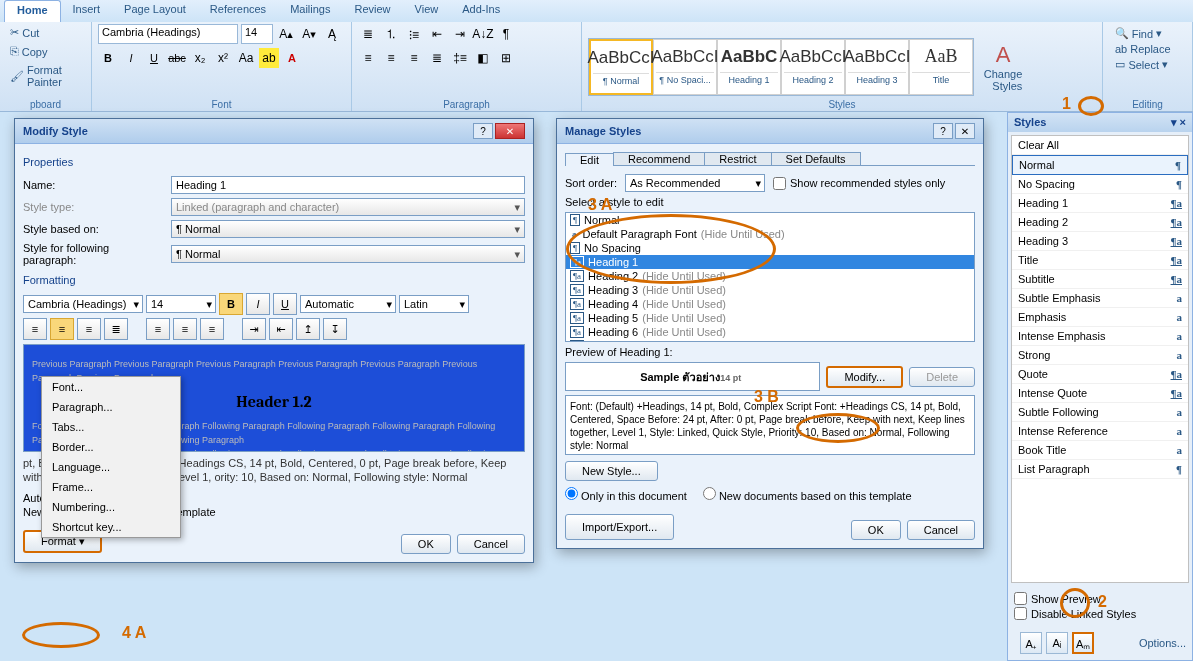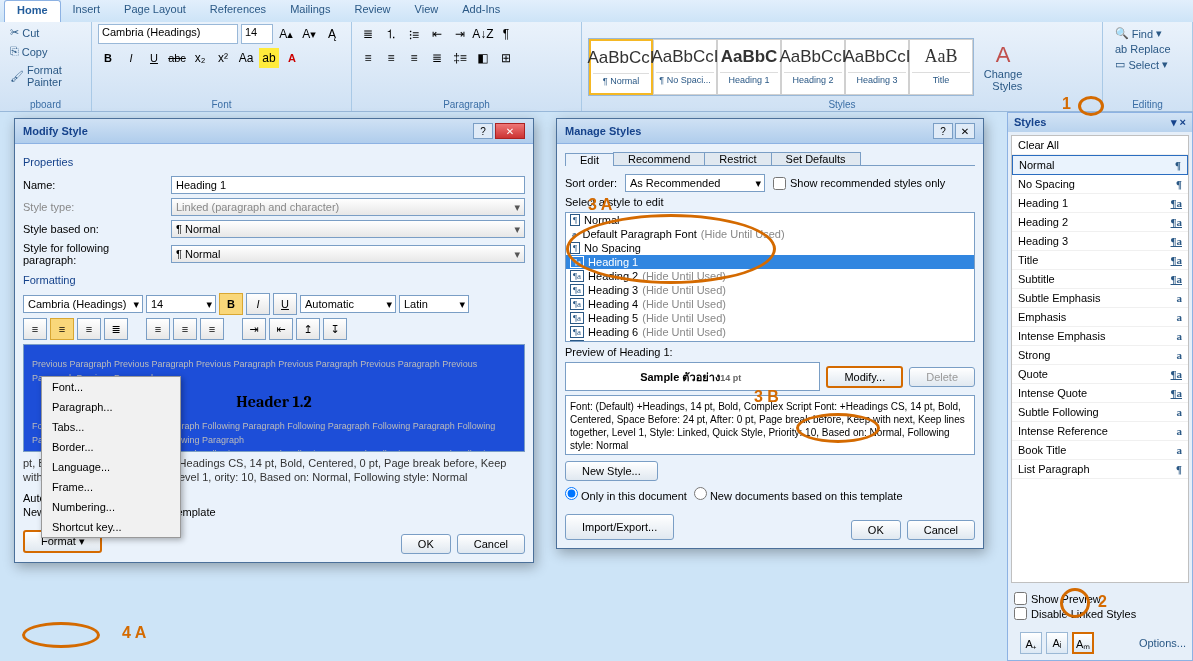--- a/index.html
+++ b/index.html
@@ -52,21 +52,21 @@
 .fmt-bar{display:flex;gap:3px;align-items:center;margin:3px 0;}
 .fmt-select{border:1px solid #7a9ec5;background:#fff;padding:2px 4px;min-width:70px;position:relative;}
 .fmt-select::after{content:"▾";position:absolute;right:3px;}
 .toggle-btn{width:24px;height:22px;border:1px solid #7a9ec5;background:linear-gradient(#fff,#e7e7e7);display:inline-flex;align-items:center;justify-content:center;cursor:pointer;}
 
 .preview-box{border:1px solid #7a9ec5;background:#1d4ed8;padding:12px 8px;margin:4px 0;height:108px;overflow:hidden;}
 .preview-grey{color:#bbb;font-size:9px;line-height:14px;}
 .preview-head{text-align:center;font-family:Cambria,serif;font-weight:bold;font-size:16px;margin:8px 0;}
 
 .desc-box{color:#333;font-size:11px;line-height:14px;margin:4px 0;}
-.radio-row{display:flex;gap:7px;align-items:center;margin:4px 0;}
+.radio-row{display:flex;gap:16px;align-items:center;margin:4px 0;}
 .chk-row{display:flex;align-items:center;gap:4px;margin:2px 0;}
 
 .btn{border:1px solid #7a9ec5;background:linear-gradient(#fff,#e0e8f0);padding:3px 16px;border-radius:3px;cursor:pointer;}
 .btn-row{display:flex;gap:6px;justify-content:flex-end;margin-top:6px;}
 
 .format-dropdown{position:absolute;left:26px;bottom:24px;background:#f1f1f1;border:1px solid #999;box-shadow:2px 2px 6px rgba(0,0,0,.3);width:140px;}
 .format-dropdown div{padding:4px 10px;cursor:pointer;}
 
 
 .ms-tabs{display:flex;border-bottom:1px solid #7a9ec5;}

